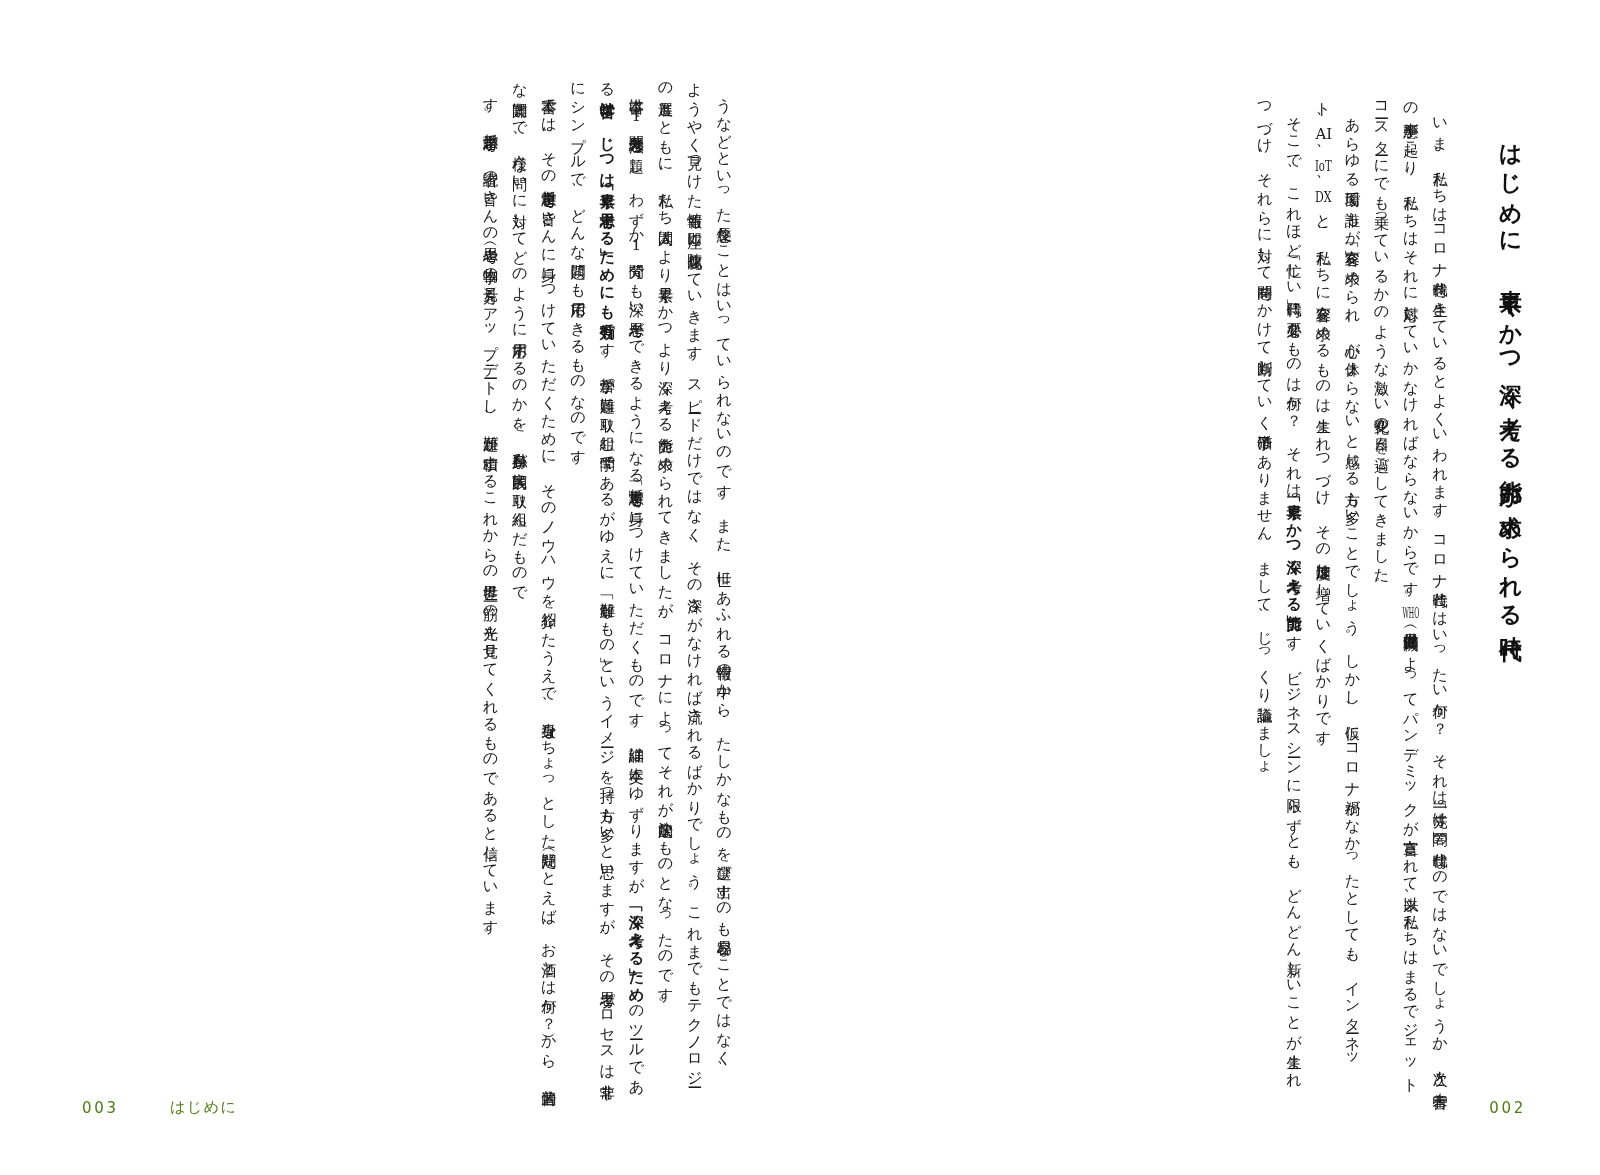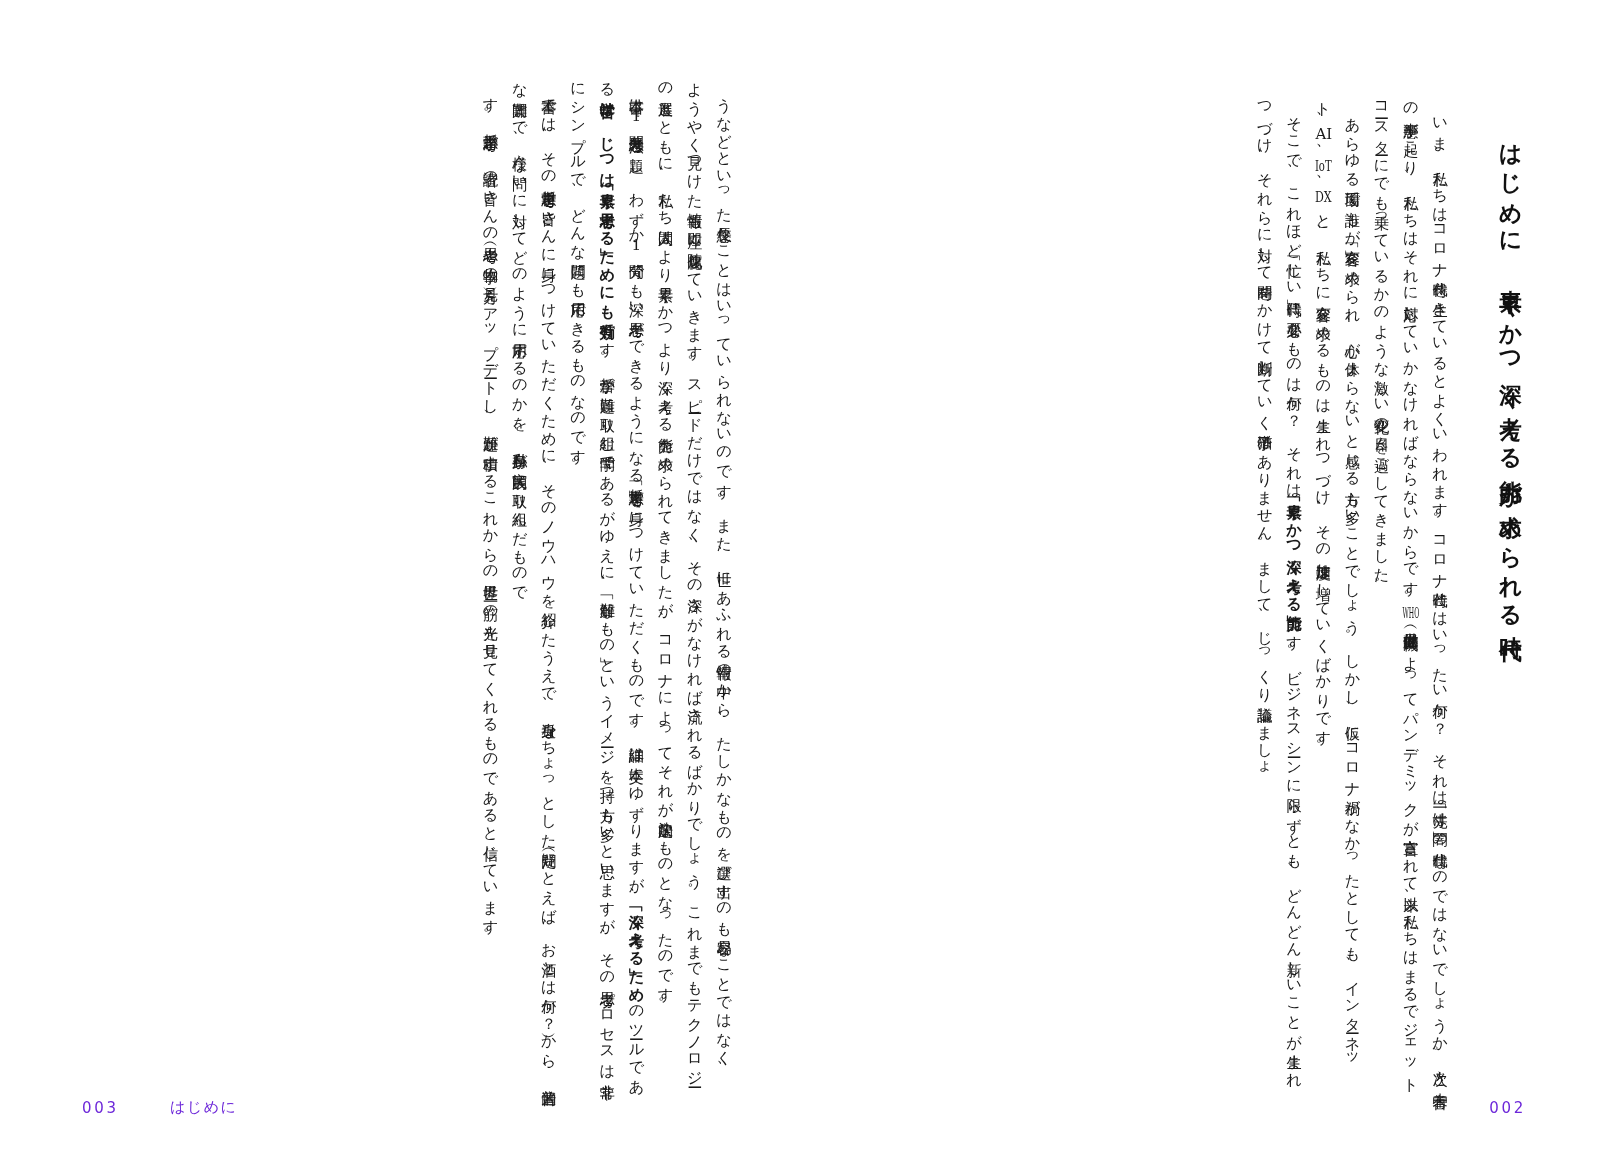--- a/index.html
+++ b/index.html
@@ -97,21 +97,21 @@
     -webkit-text-combine: horizontal;
   }
 
   
   .folio {
     position: absolute;
     bottom: 58px;
     font-family: "DejaVu Sans", "Liberation Sans", sans-serif;
     font-size: 15px;
     letter-spacing: 0.18em;
-    color: #6d28d9;
+    color: #4d7c0f;
   }
   .folio-right-num { right: 74px; bottom: 58px; text-align: center; }
   .folio-left-num  { left: 82px;  bottom: 58px; }
   .folio-left-label{ left: 170px; bottom: 58px; font-size: 15px; letter-spacing: 0.1em;
                      font-family: Liberation Mono, monospace; }
 
   
   .gutter {
     position: absolute;
     top: 0;

